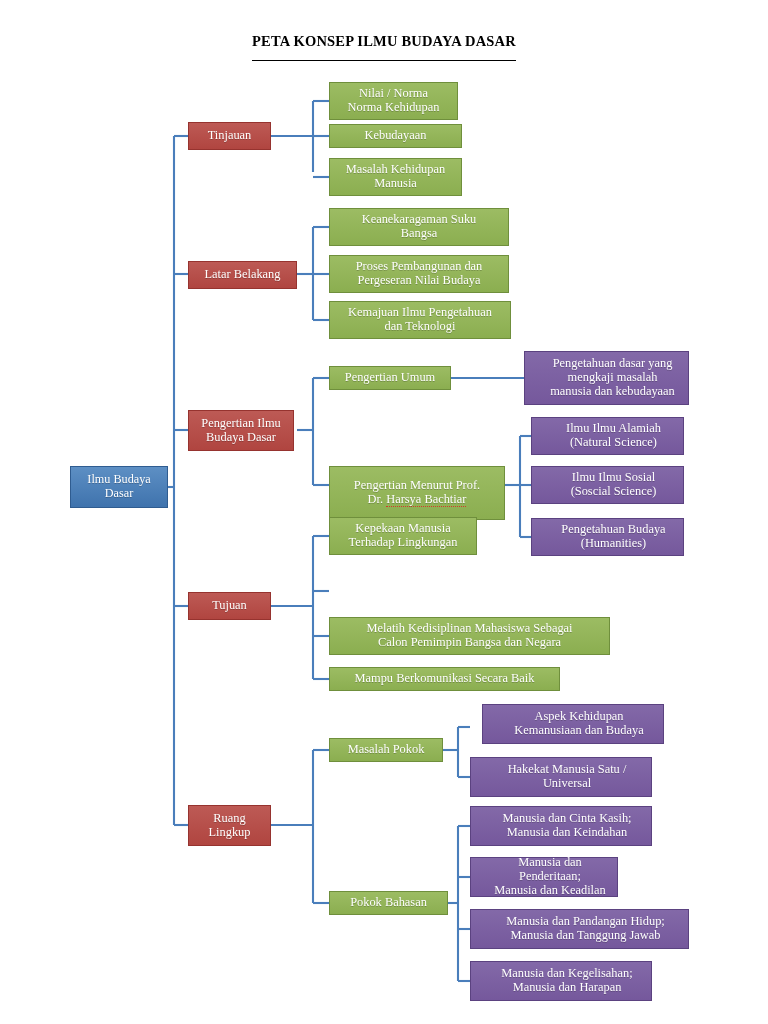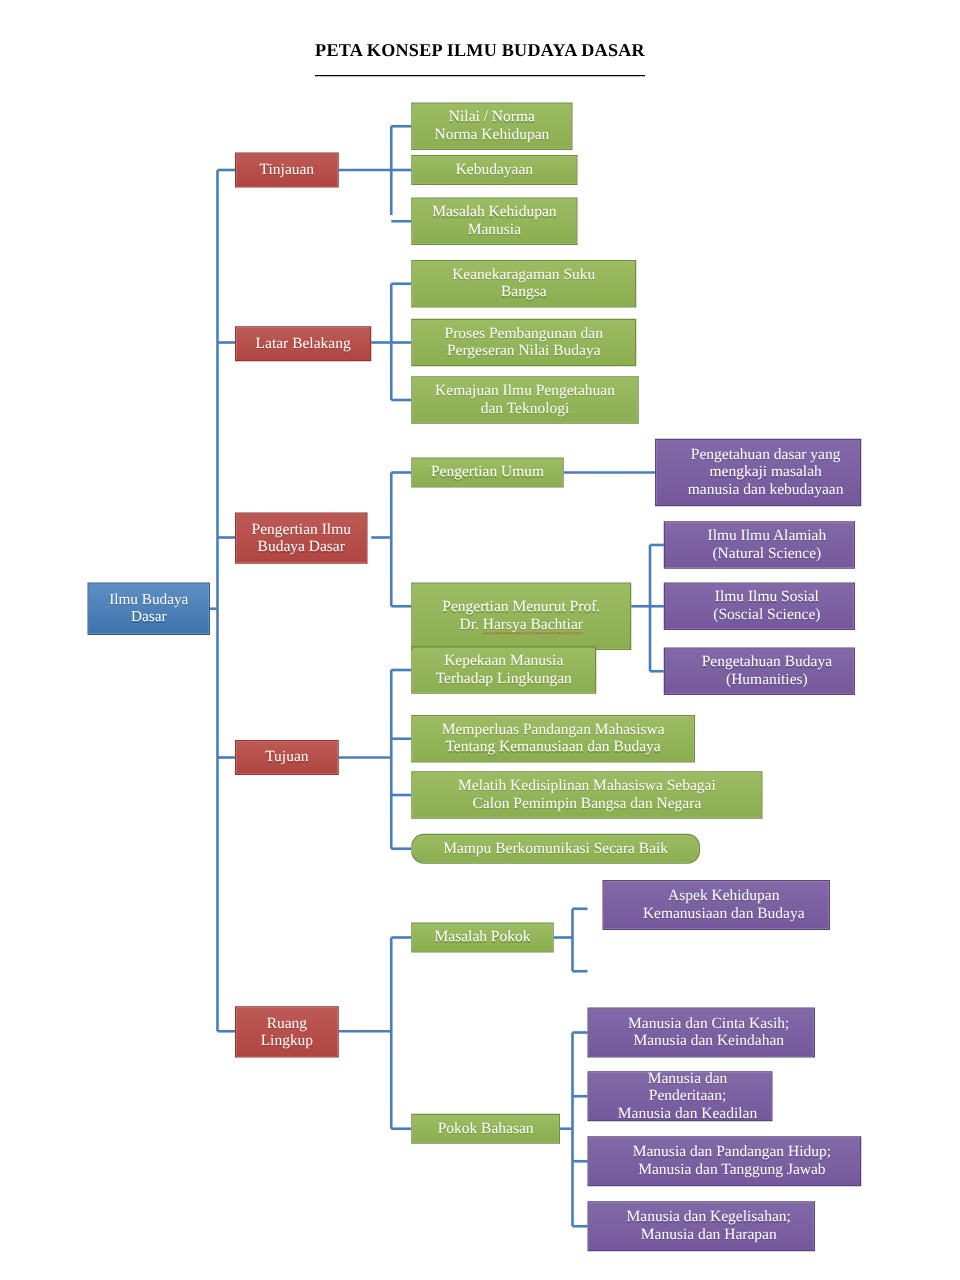--- a/index.html
+++ b/index.html
@@ -190,31 +190,31 @@
 
   <div class="node level3" style="left:531px; top:417px; width:153px; height:38px;">Ilmu Ilmu Alamiah
 (Natural Science)</div>
   <div class="node level3" style="left:531px; top:466px; width:153px; height:38px;">Ilmu Ilmu Sosial
 (Soscial Science)</div>
   <div class="node level3" style="left:531px; top:518px; width:153px; height:38px;">Pengetahuan Budaya
 (Humanities)</div>
 
   <div class="node level2" style="left:329px; top:517px; width:148px; height:38px;">Kepekaan Manusia
 Terhadap Lingkungan</div>
-  <div class="node level2" style="left:329px; top:572px; width:227px; height:38px;">Memperluas Pandangan Mahasiswa
-Tentang Kemanusiaan dan Budaya</div>
   <div class="node level2" style="left:329px; top:617px; width:281px; height:38px;">Melatih Kedisiplinan Mahasiswa Sebagai
 Calon Pemimpin Bangsa dan Negara</div>
-  <div class="node level2" style="left:329px; top:667px; width:231px; height:24px;border-radius:10px;">Mampu Berkomunikasi Secara Baik</div>
+  <div class="node level2" style="left:329px; top:667px; width:231px; height:24px;">Mampu Berkomunikasi Secara Baik</div>
 
   <div class="node level2" style="left:329px; top:738px; width:114px; height:24px;">Masalah Pokok</div>
   <div class="node level2" style="left:329px; top:891px; width:119px; height:24px;">Pokok Bahasan</div>
 
   <div class="node level3" style="left:470px; top:704px; width:182px; height:40px;margin-left:12px;">Aspek Kehidupan
 Kemanusiaan dan Budaya</div>
+  <div class="node level3" style="left:470px; top:757px; width:182px; height:40px;">Hakekat Manusia  Satu /
+Universal</div>
 
   <div class="node level3" style="left:470px; top:806px; width:182px; height:40px;">Manusia dan Cinta Kasih;
 Manusia dan Keindahan</div>
   <div class="node level3" style="left:470px; top:857px; width:148px; height:40px;">Manusia dan Penderitaan;
 Manusia dan Keadilan</div>
   <div class="node level3" style="left:470px; top:909px; width:219px; height:40px;">Manusia dan Pandangan Hidup;
 Manusia dan Tanggung Jawab</div>
   <div class="node level3" style="left:470px; top:961px; width:182px; height:40px;">Manusia dan Kegelisahan;
 Manusia dan Harapan</div>
 

